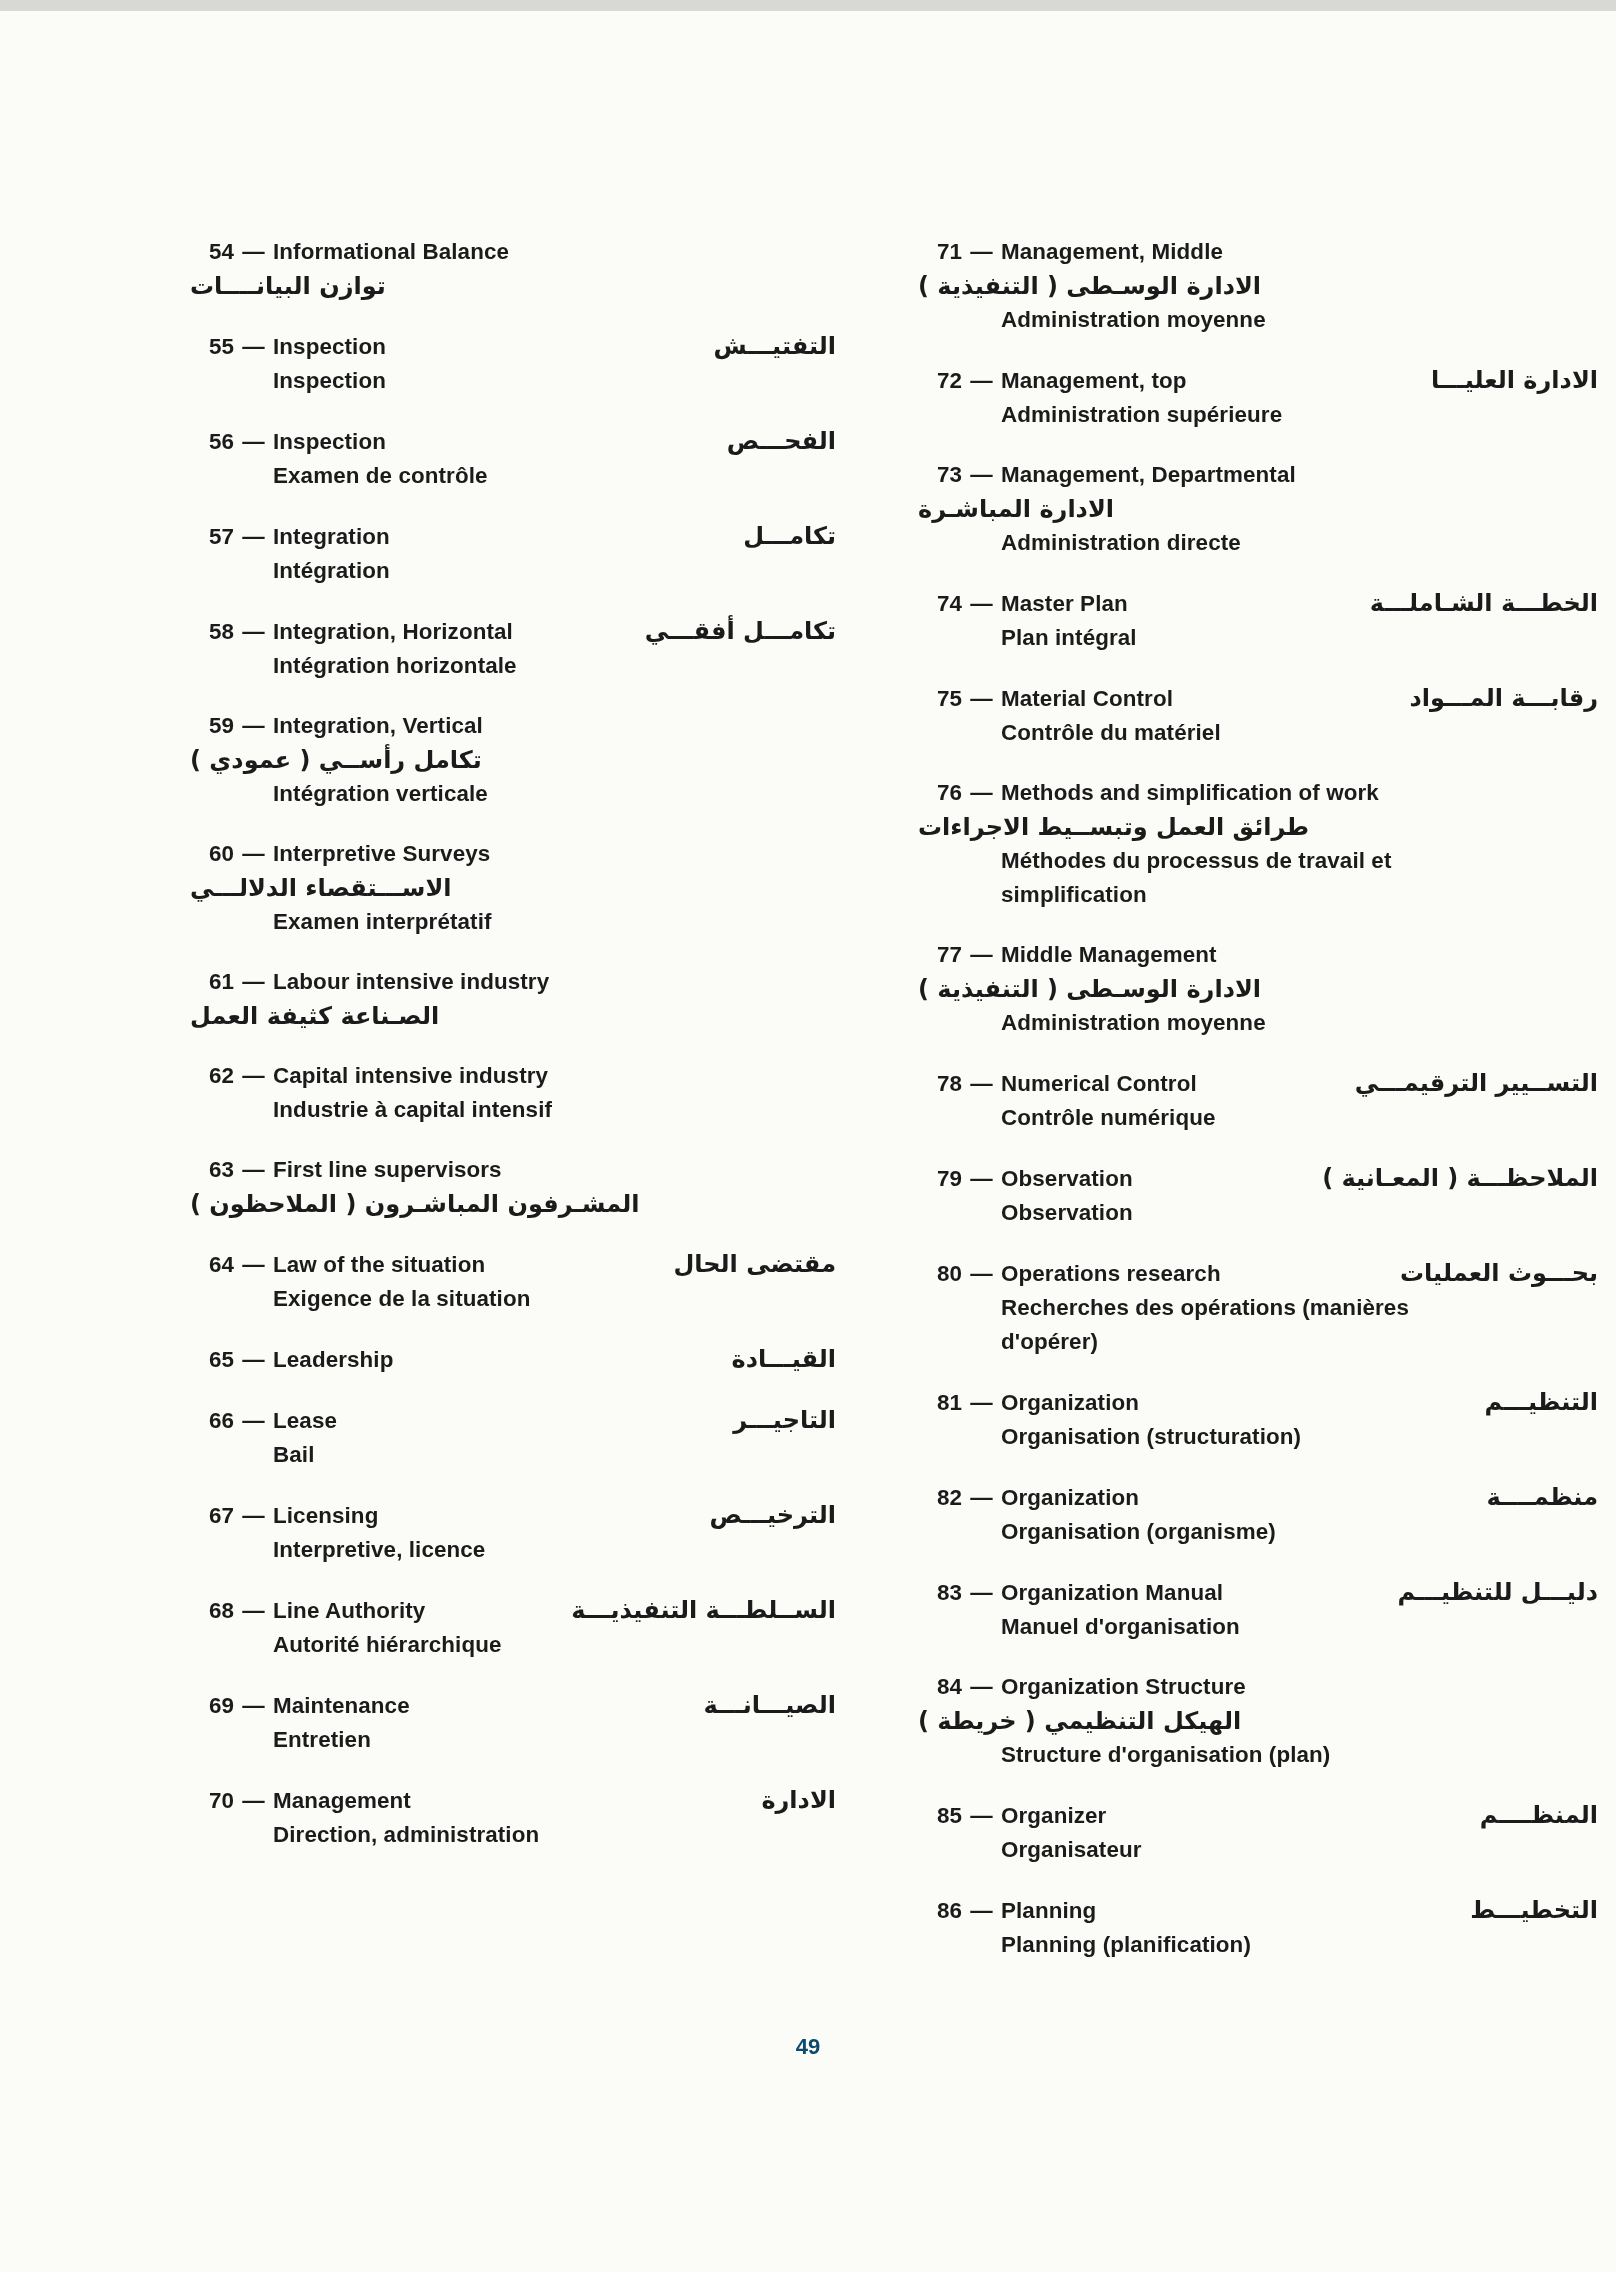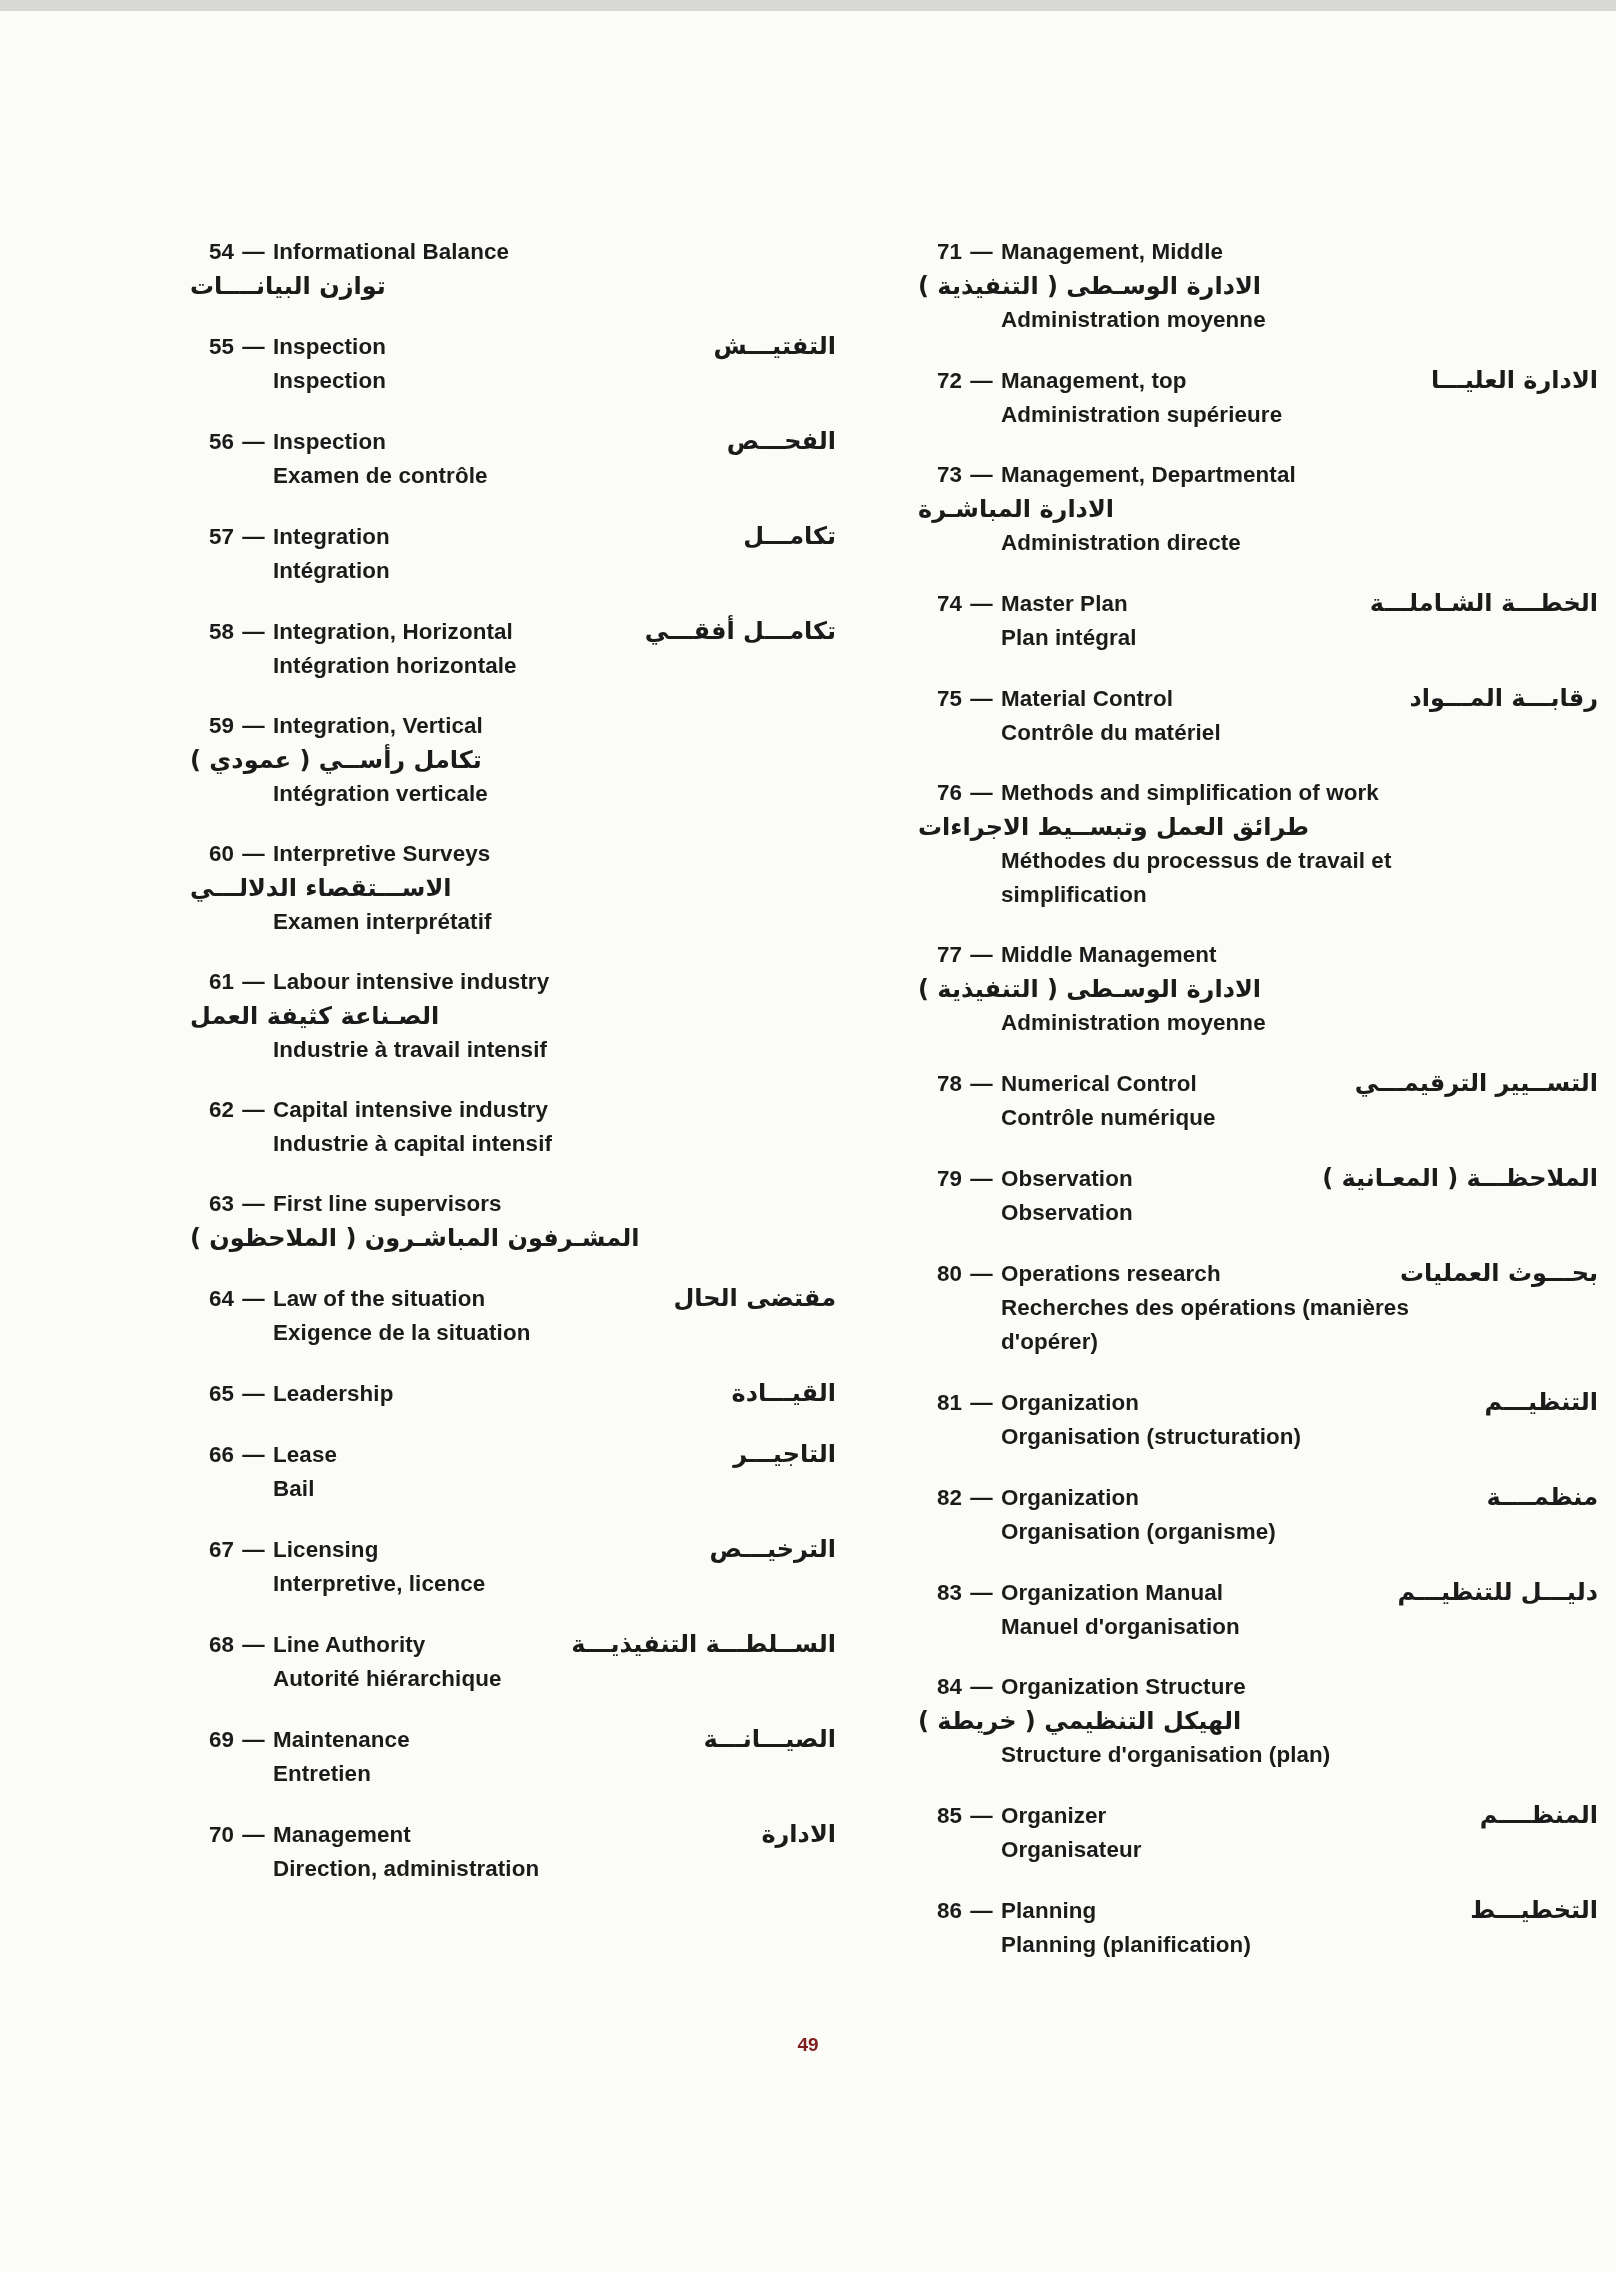--- a/index.html
+++ b/index.html
@@ -53,23 +53,23 @@
   }
 
   .footer {
     position: absolute;
     top: 2023px;
     left: 0;
     width: 100%;
     text-align: center;
   }
   .page-number {
-    font-size: 19px;
+    font-size: 22px;
     font-weight: bold;
-    color: #7f1d1d;
+    color: #0c4a6e;
   }
 </style>
 </head>
 <body>
 
 <div class="page">
   <div class="columns">
     <section class="col col-left" id="col-left">
   <article class="entry">
     <div class="line1">
@@ -148,21 +148,20 @@
   </article>
 
   <article class="entry">
     <div class="line1">
       <span class="num">61</span>
       <span class="dash">—</span>
       <span class="en">Labour intensive industry</span>
 
     </div>
     <div class="ar block">الصـناعة كثيفة العمل</div>
-    <div class="fr">Industrie à travail intensif</div>
   </article>
 
   <article class="entry">
     <div class="line1">
       <span class="num">62</span>
       <span class="dash">—</span>
       <span class="en">Capital intensive industry</span>
 
     </div>
     <div class="fr">Industrie à capital intensif</div>

